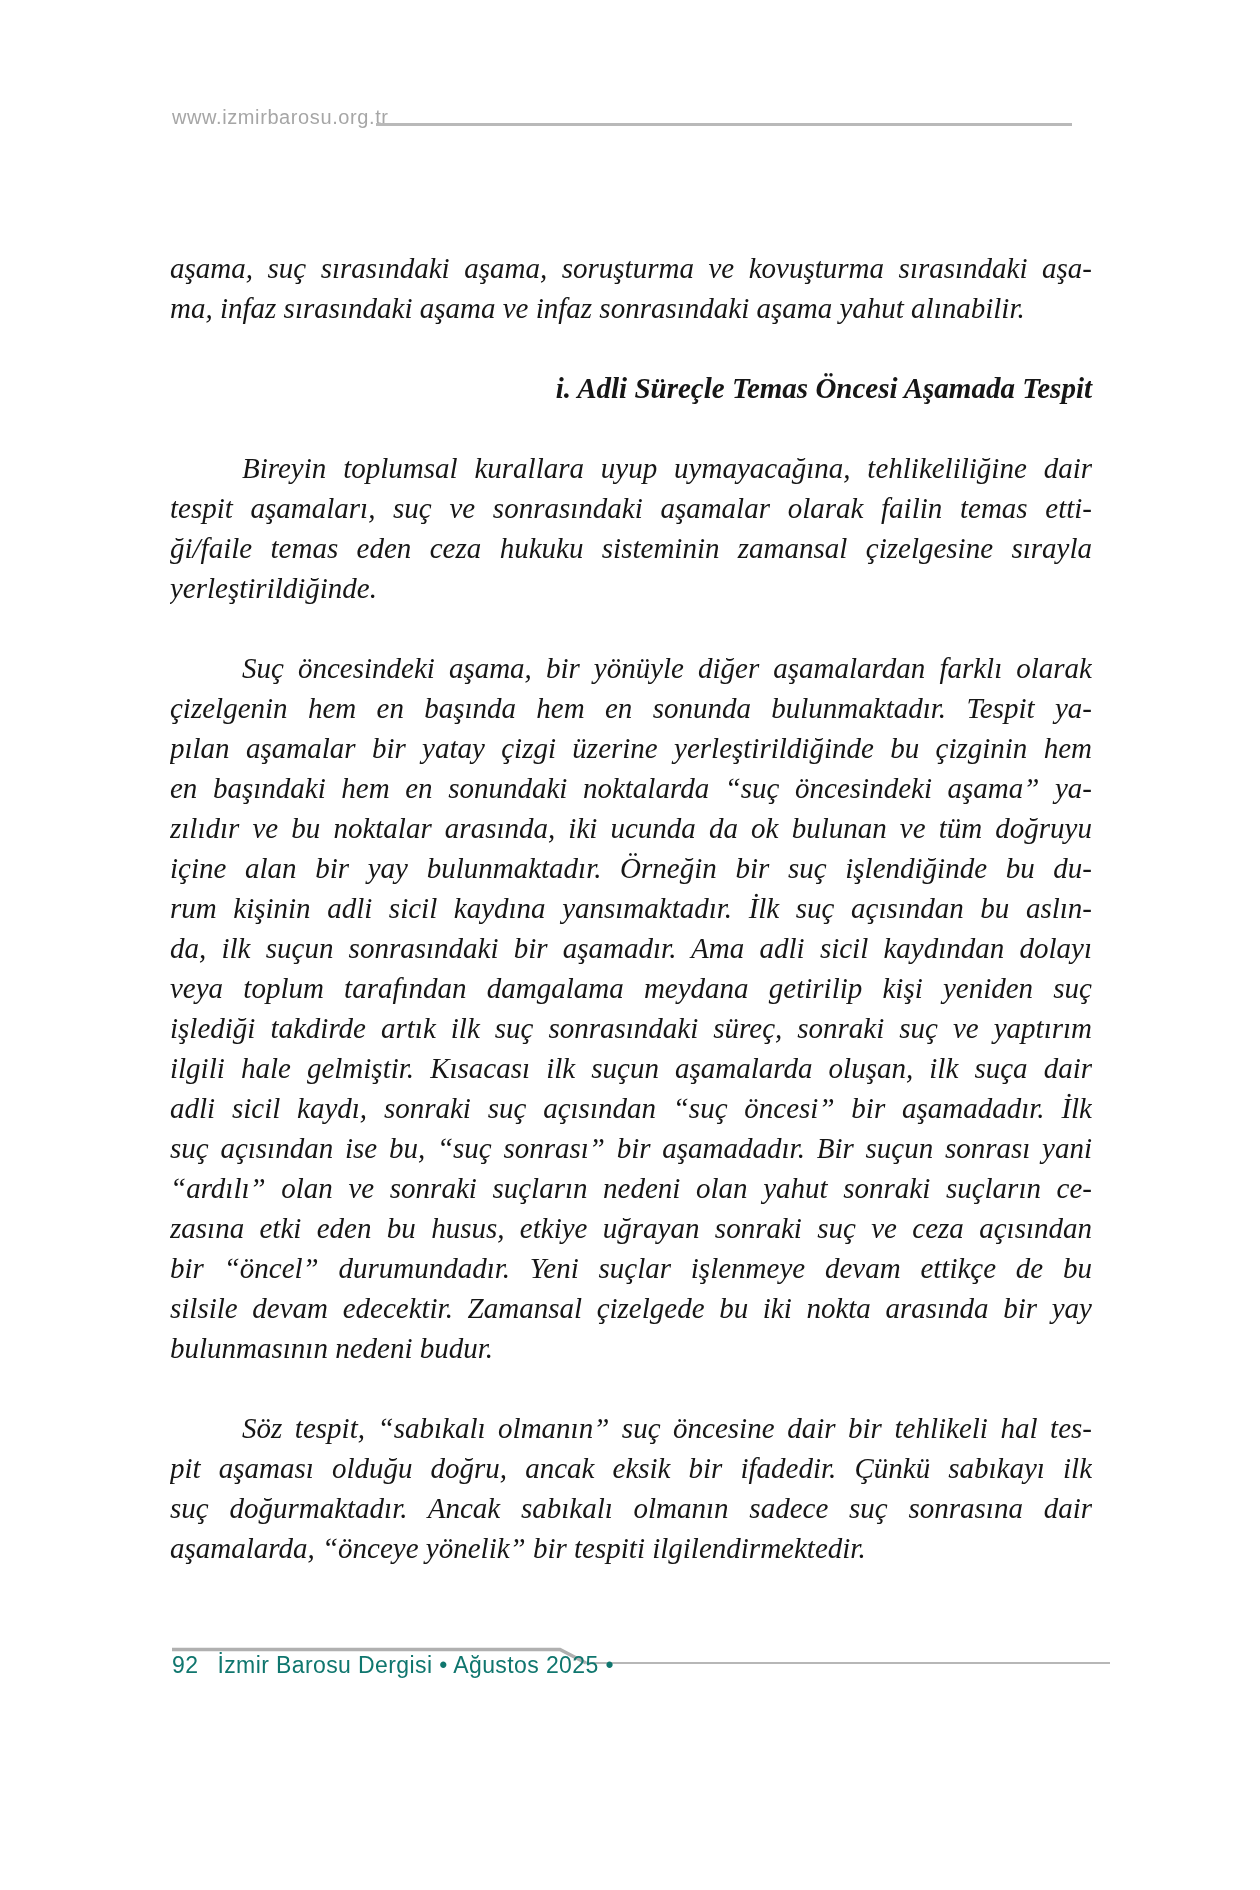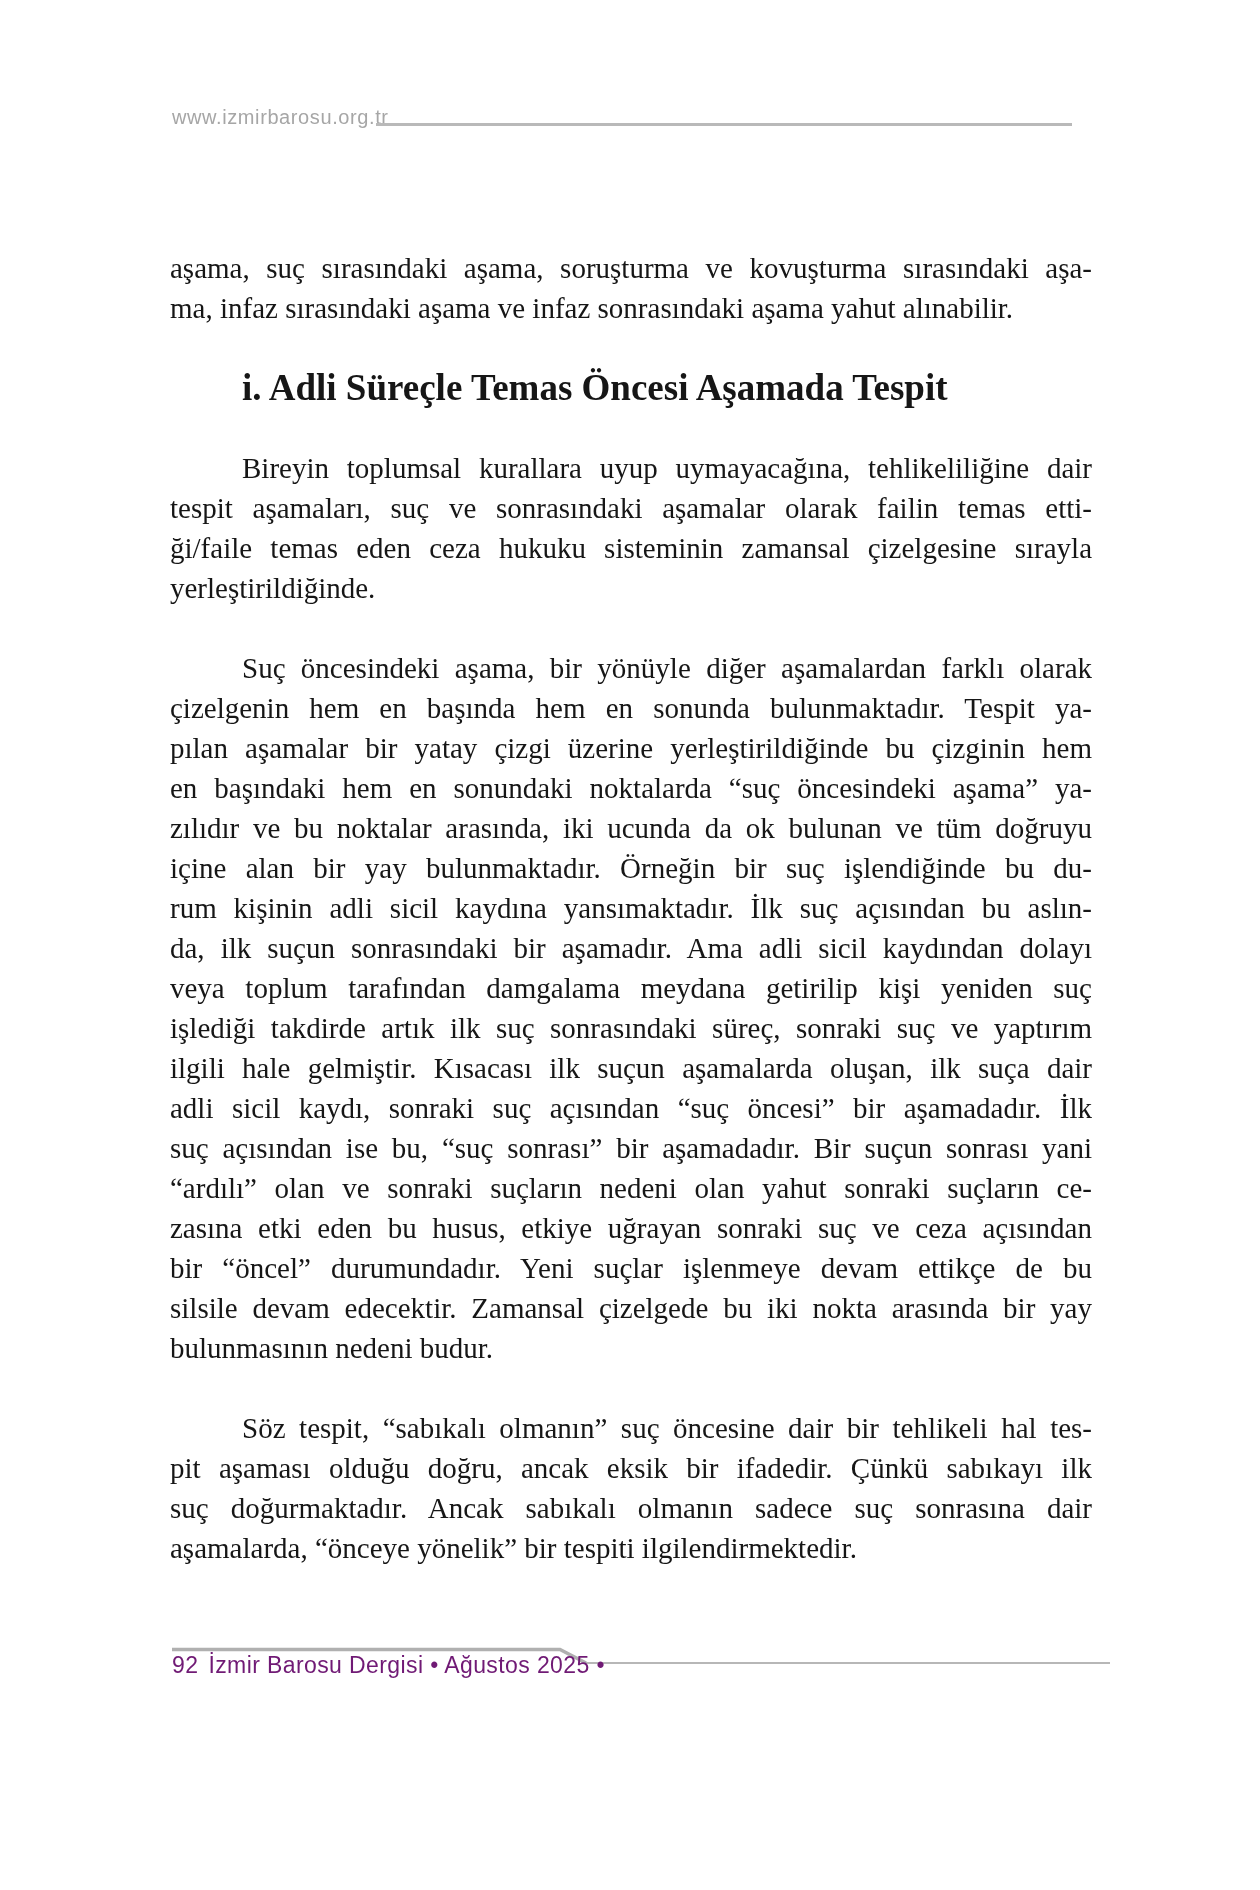--- a/index.html
+++ b/index.html
@@ -33,59 +33,61 @@
     background: #b9b9b9;
   }
 
   
   .content {
     position: absolute;
     left: 170px;
     top: 248px;
     width: 922px;
     font-size: 29px;
+    font-style: italic;
   }
   .para { margin: 0 0 40px 0; }
   .line {
     height: 40px;
     line-height: 40px;
     text-align: justify;
     text-align-last: justify;
     white-space: normal;
     overflow: hidden;
   }
   .line.last { text-align-last: left; }
   .line.ind { text-indent: 72px; }
   .heading {
     margin: 0 0 40px 0;
-    font-size: 37px;
+    font-size: 29px;
     line-height: 40px;
     font-weight: bold;
     text-indent: 72px;
+    text-align: right;
   }
 
   
   .footer-ribbon {
     position: absolute;
     left: 0;
     top: 1643px;
     width: 1260px;
     height: 26px;
     display: block;
   }
   .footer-text {
     position: absolute;
     left: 172px;
     top: 1652px;
     display: flex;
     align-items: baseline;
-    gap: 10px;
+    gap: 19px;
     font-family: "Liberation Sans", "DejaVu Sans", sans-serif;
     font-size: 23px;
-    color: #701a75;
+    color: #0f766e;
     letter-spacing: 0.4px;
     white-space: nowrap;
   }
 </style>
 </head>
 <body>
 
 <div class="page">
 
   <header>

